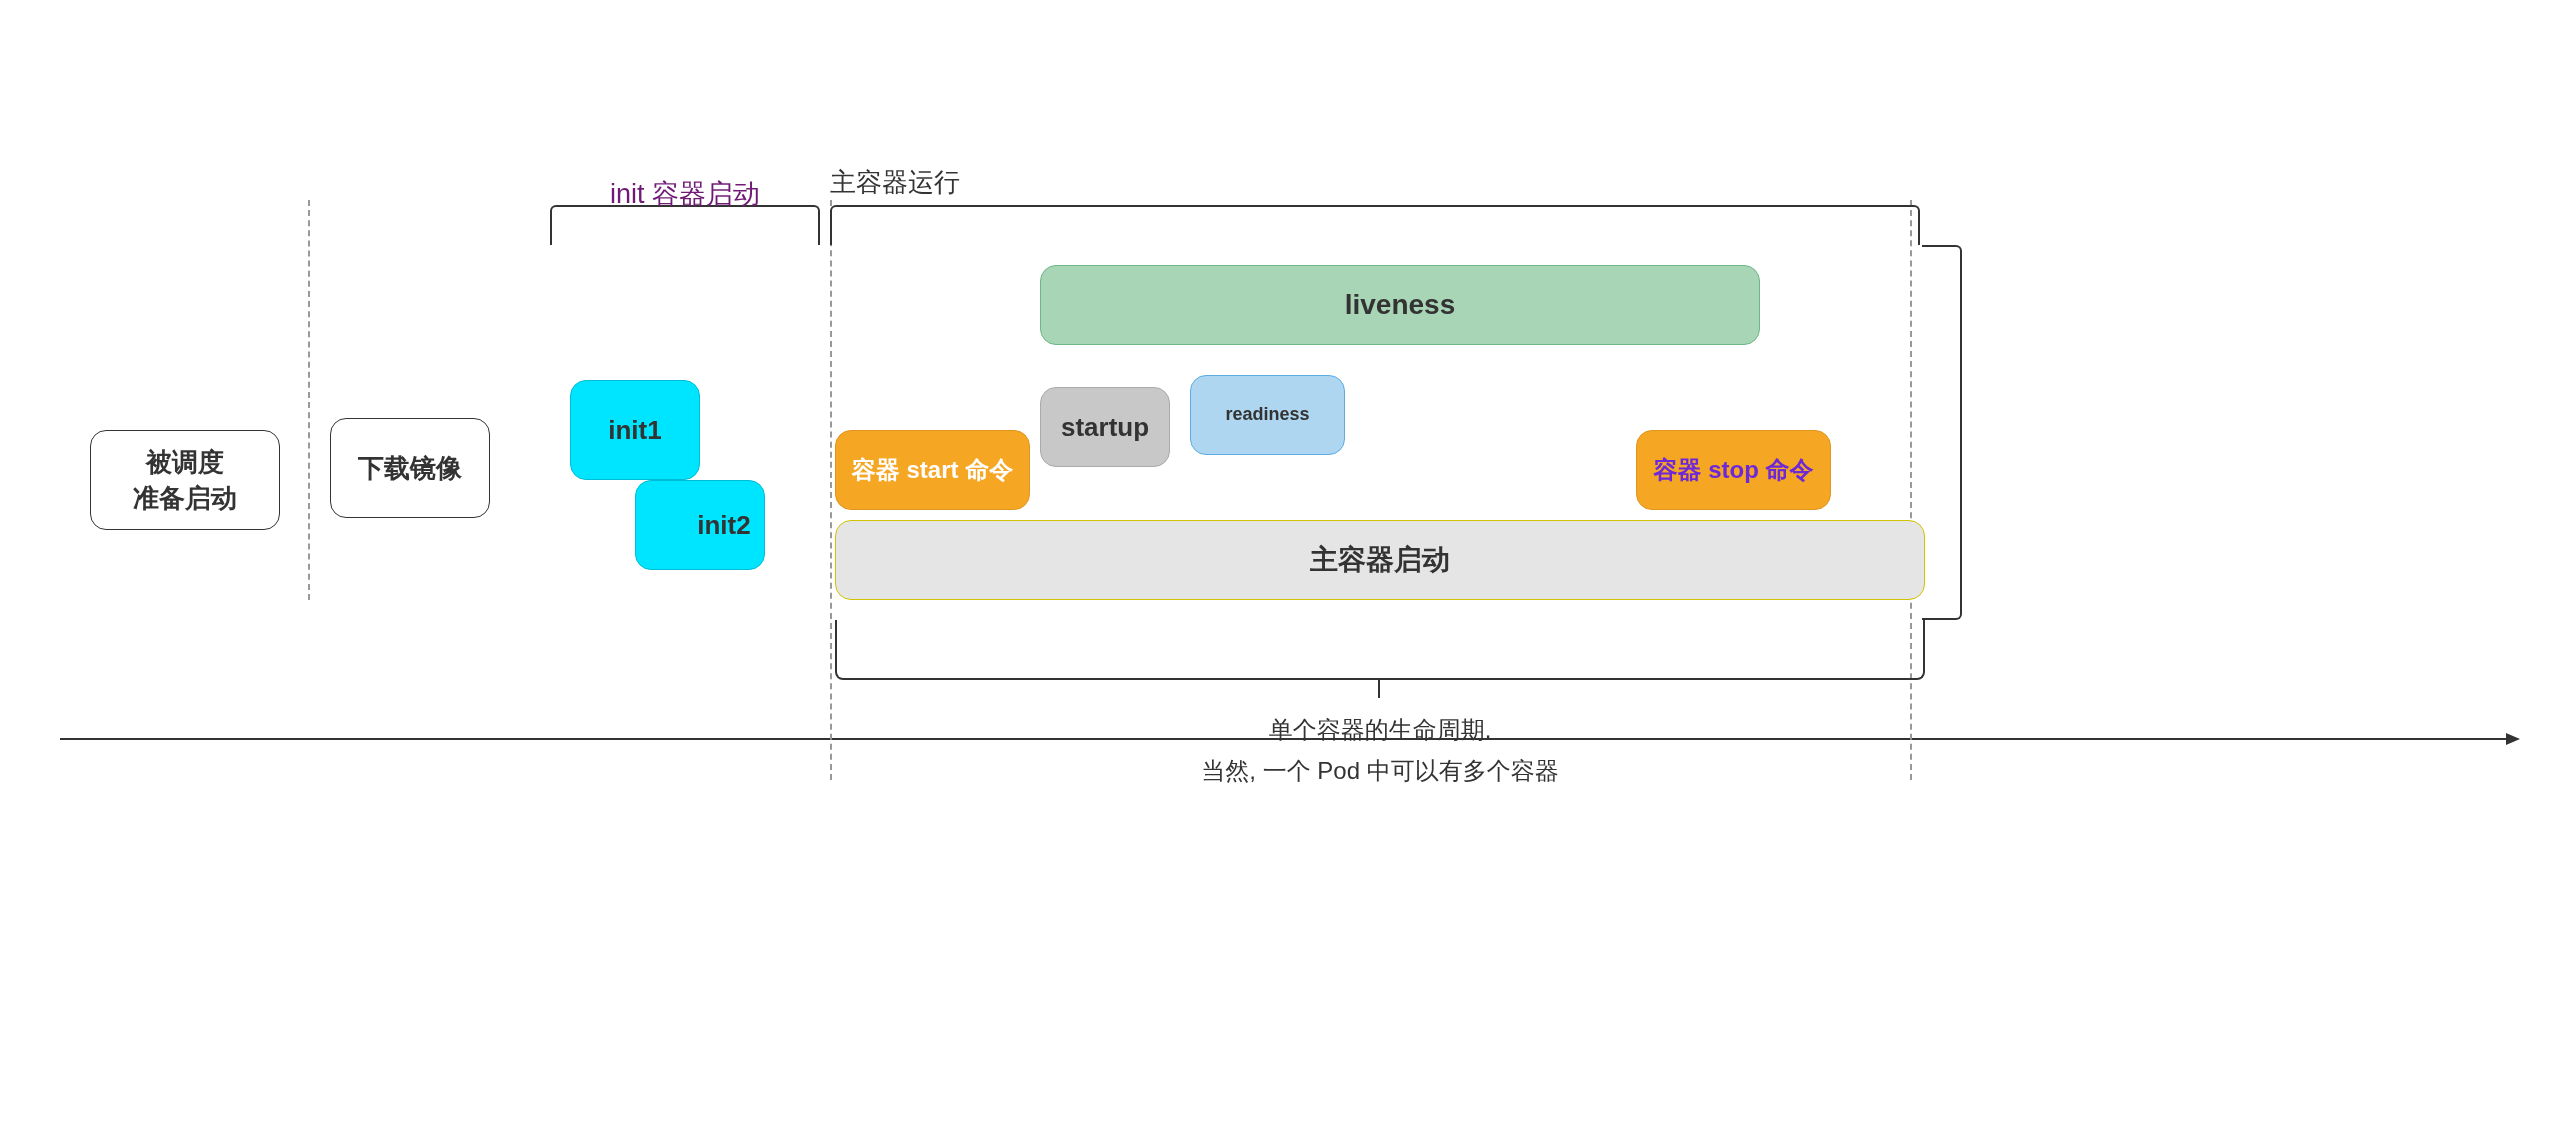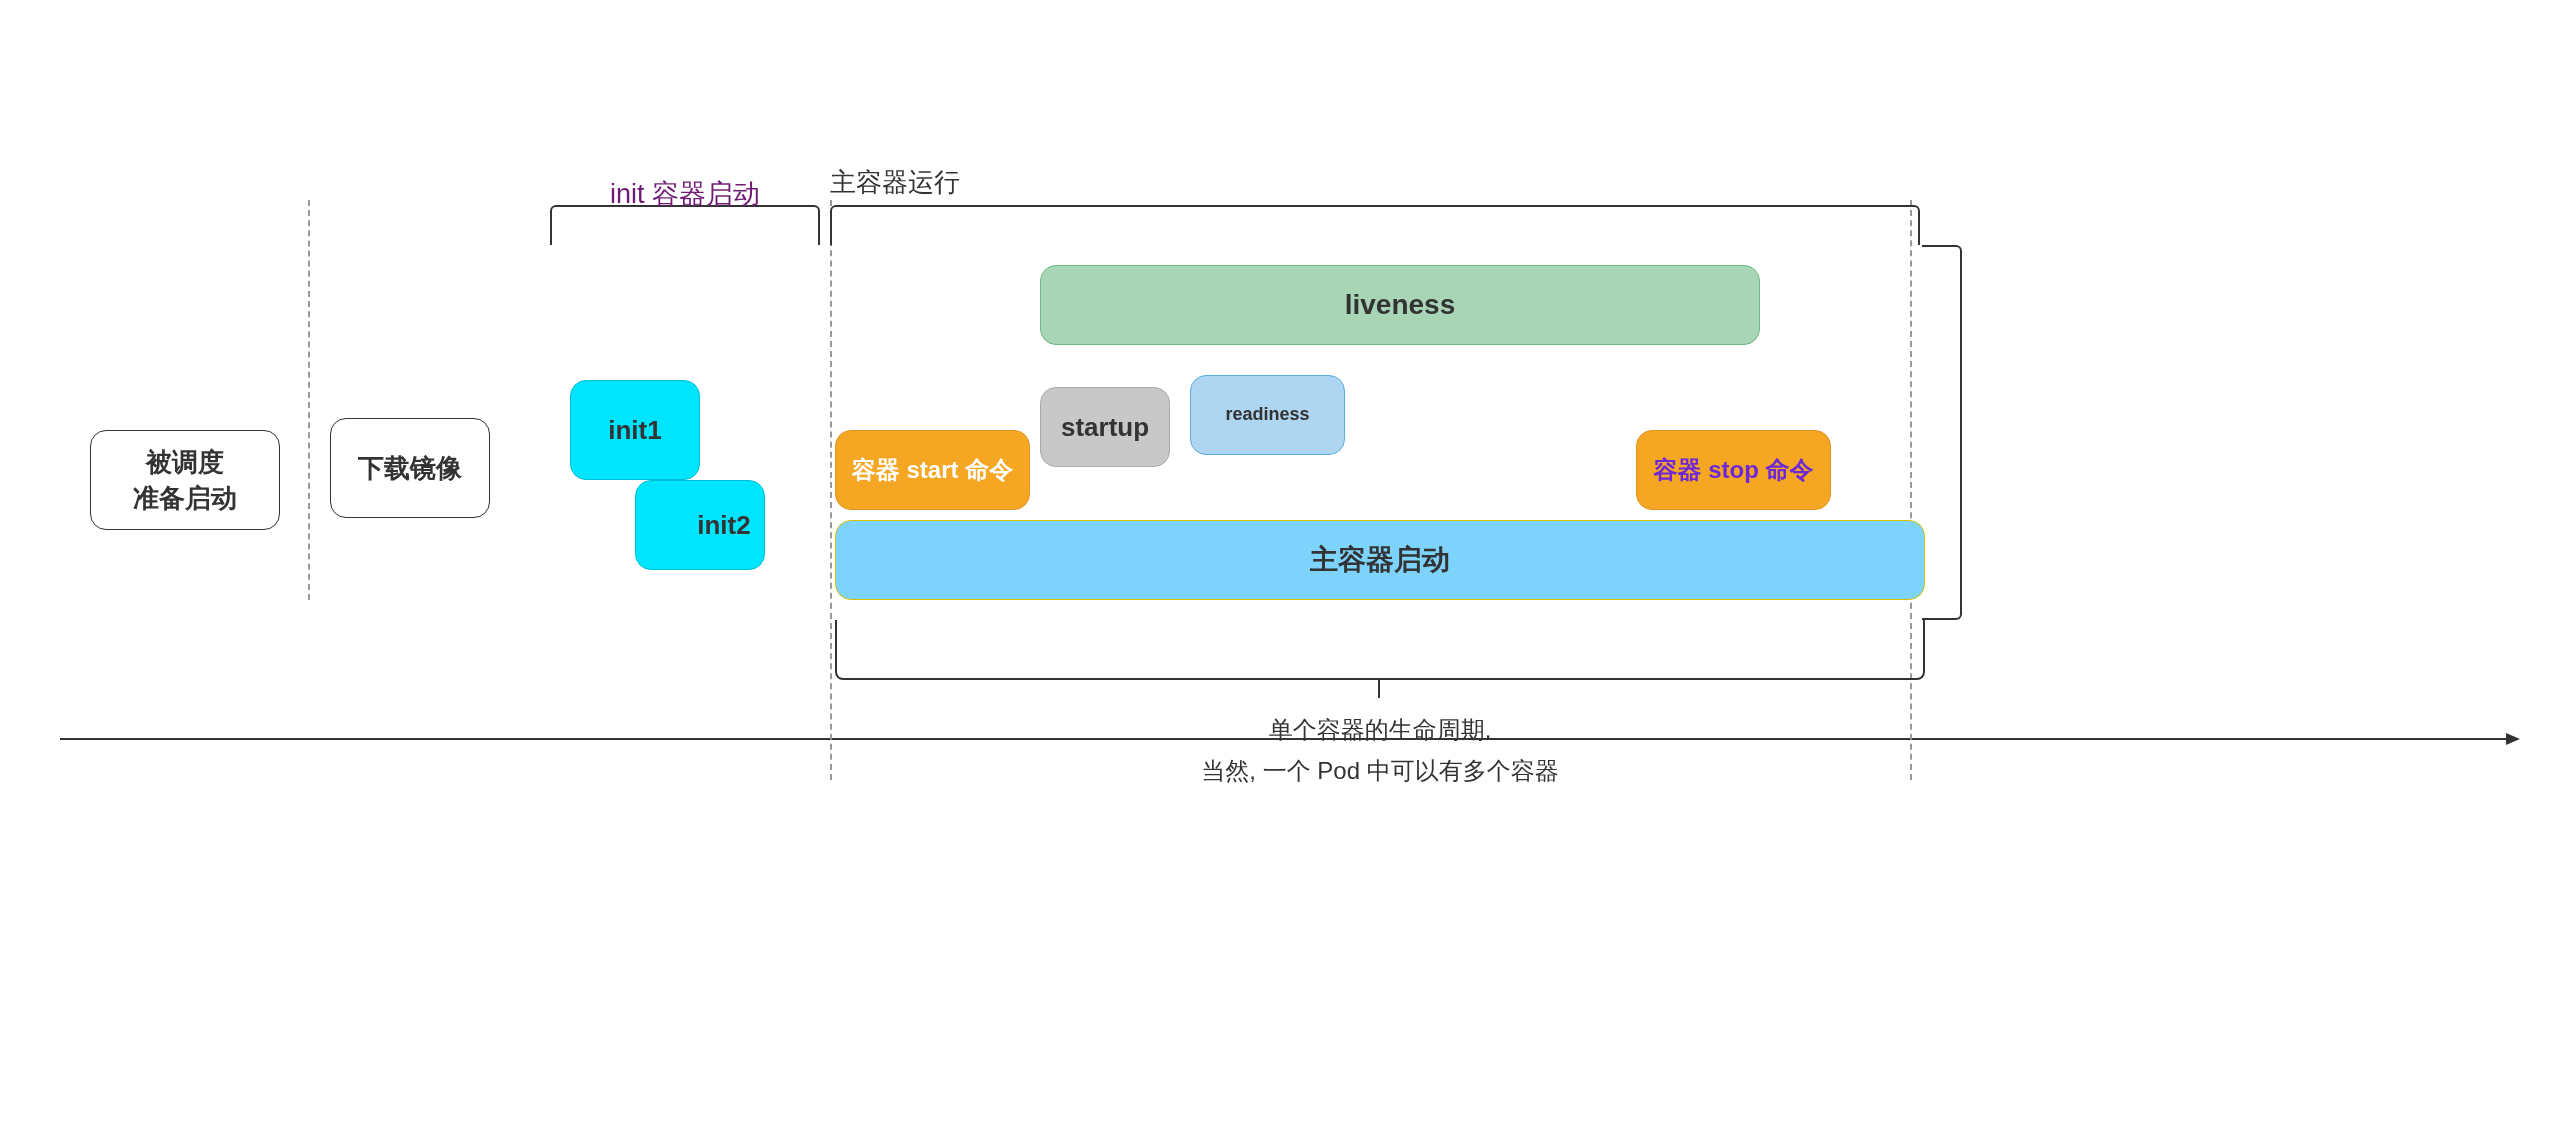--- a/index.html
+++ b/index.html
@@ -168,21 +168,21 @@
     width: 195px; height: 80px;
     background: #f5a623;
     border-color: #e0951e;
     color: #fff;
     font-size: 24px;
   ">容器 start 命令</div>
 
   <div class="box" style="
     left: 775px; top: 400px;
     width: 1090px; height: 80px;
-    background: #7dd3fc;
+    background: #e5e5e5;
     border-color: #d4c300;
     font-size: 28px;
   ">主容器启动</div>
 
   <div class="box" style="
     left: 1576px; top: 310px;
     width: 195px; height: 80px;
     background: #f5a623;
     border-color: #e0951e;
     color: #6d28d9;

